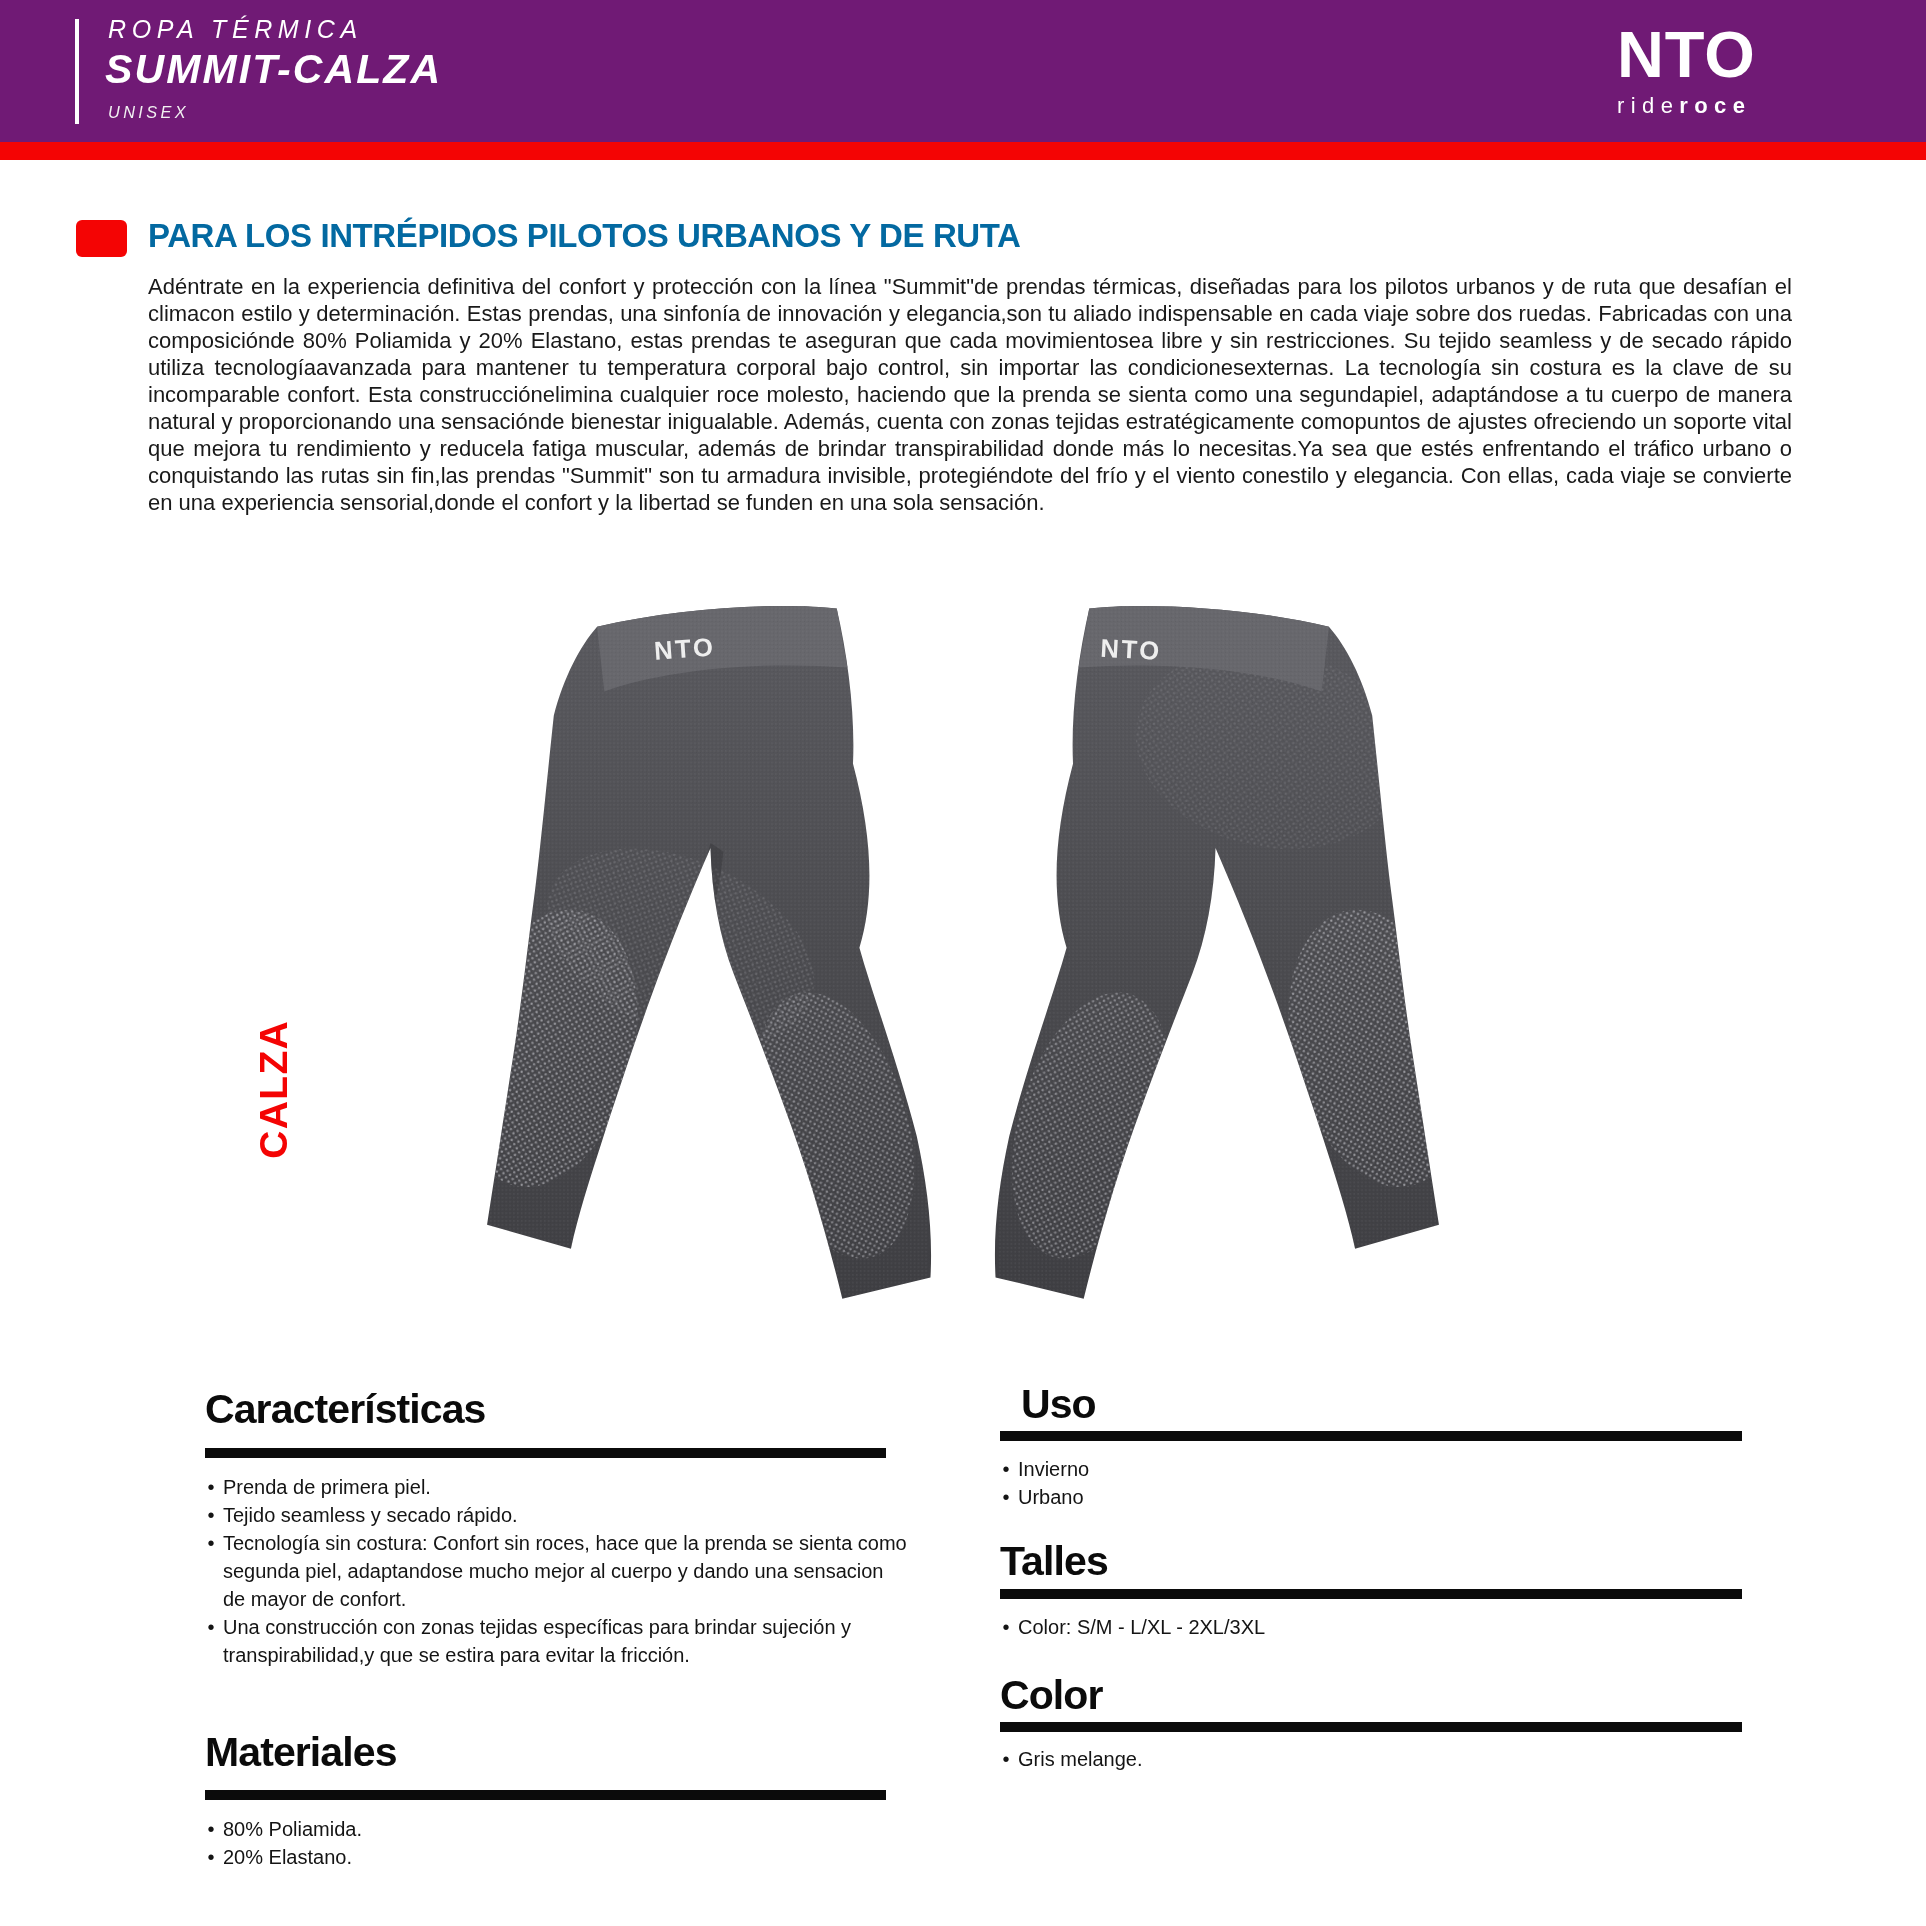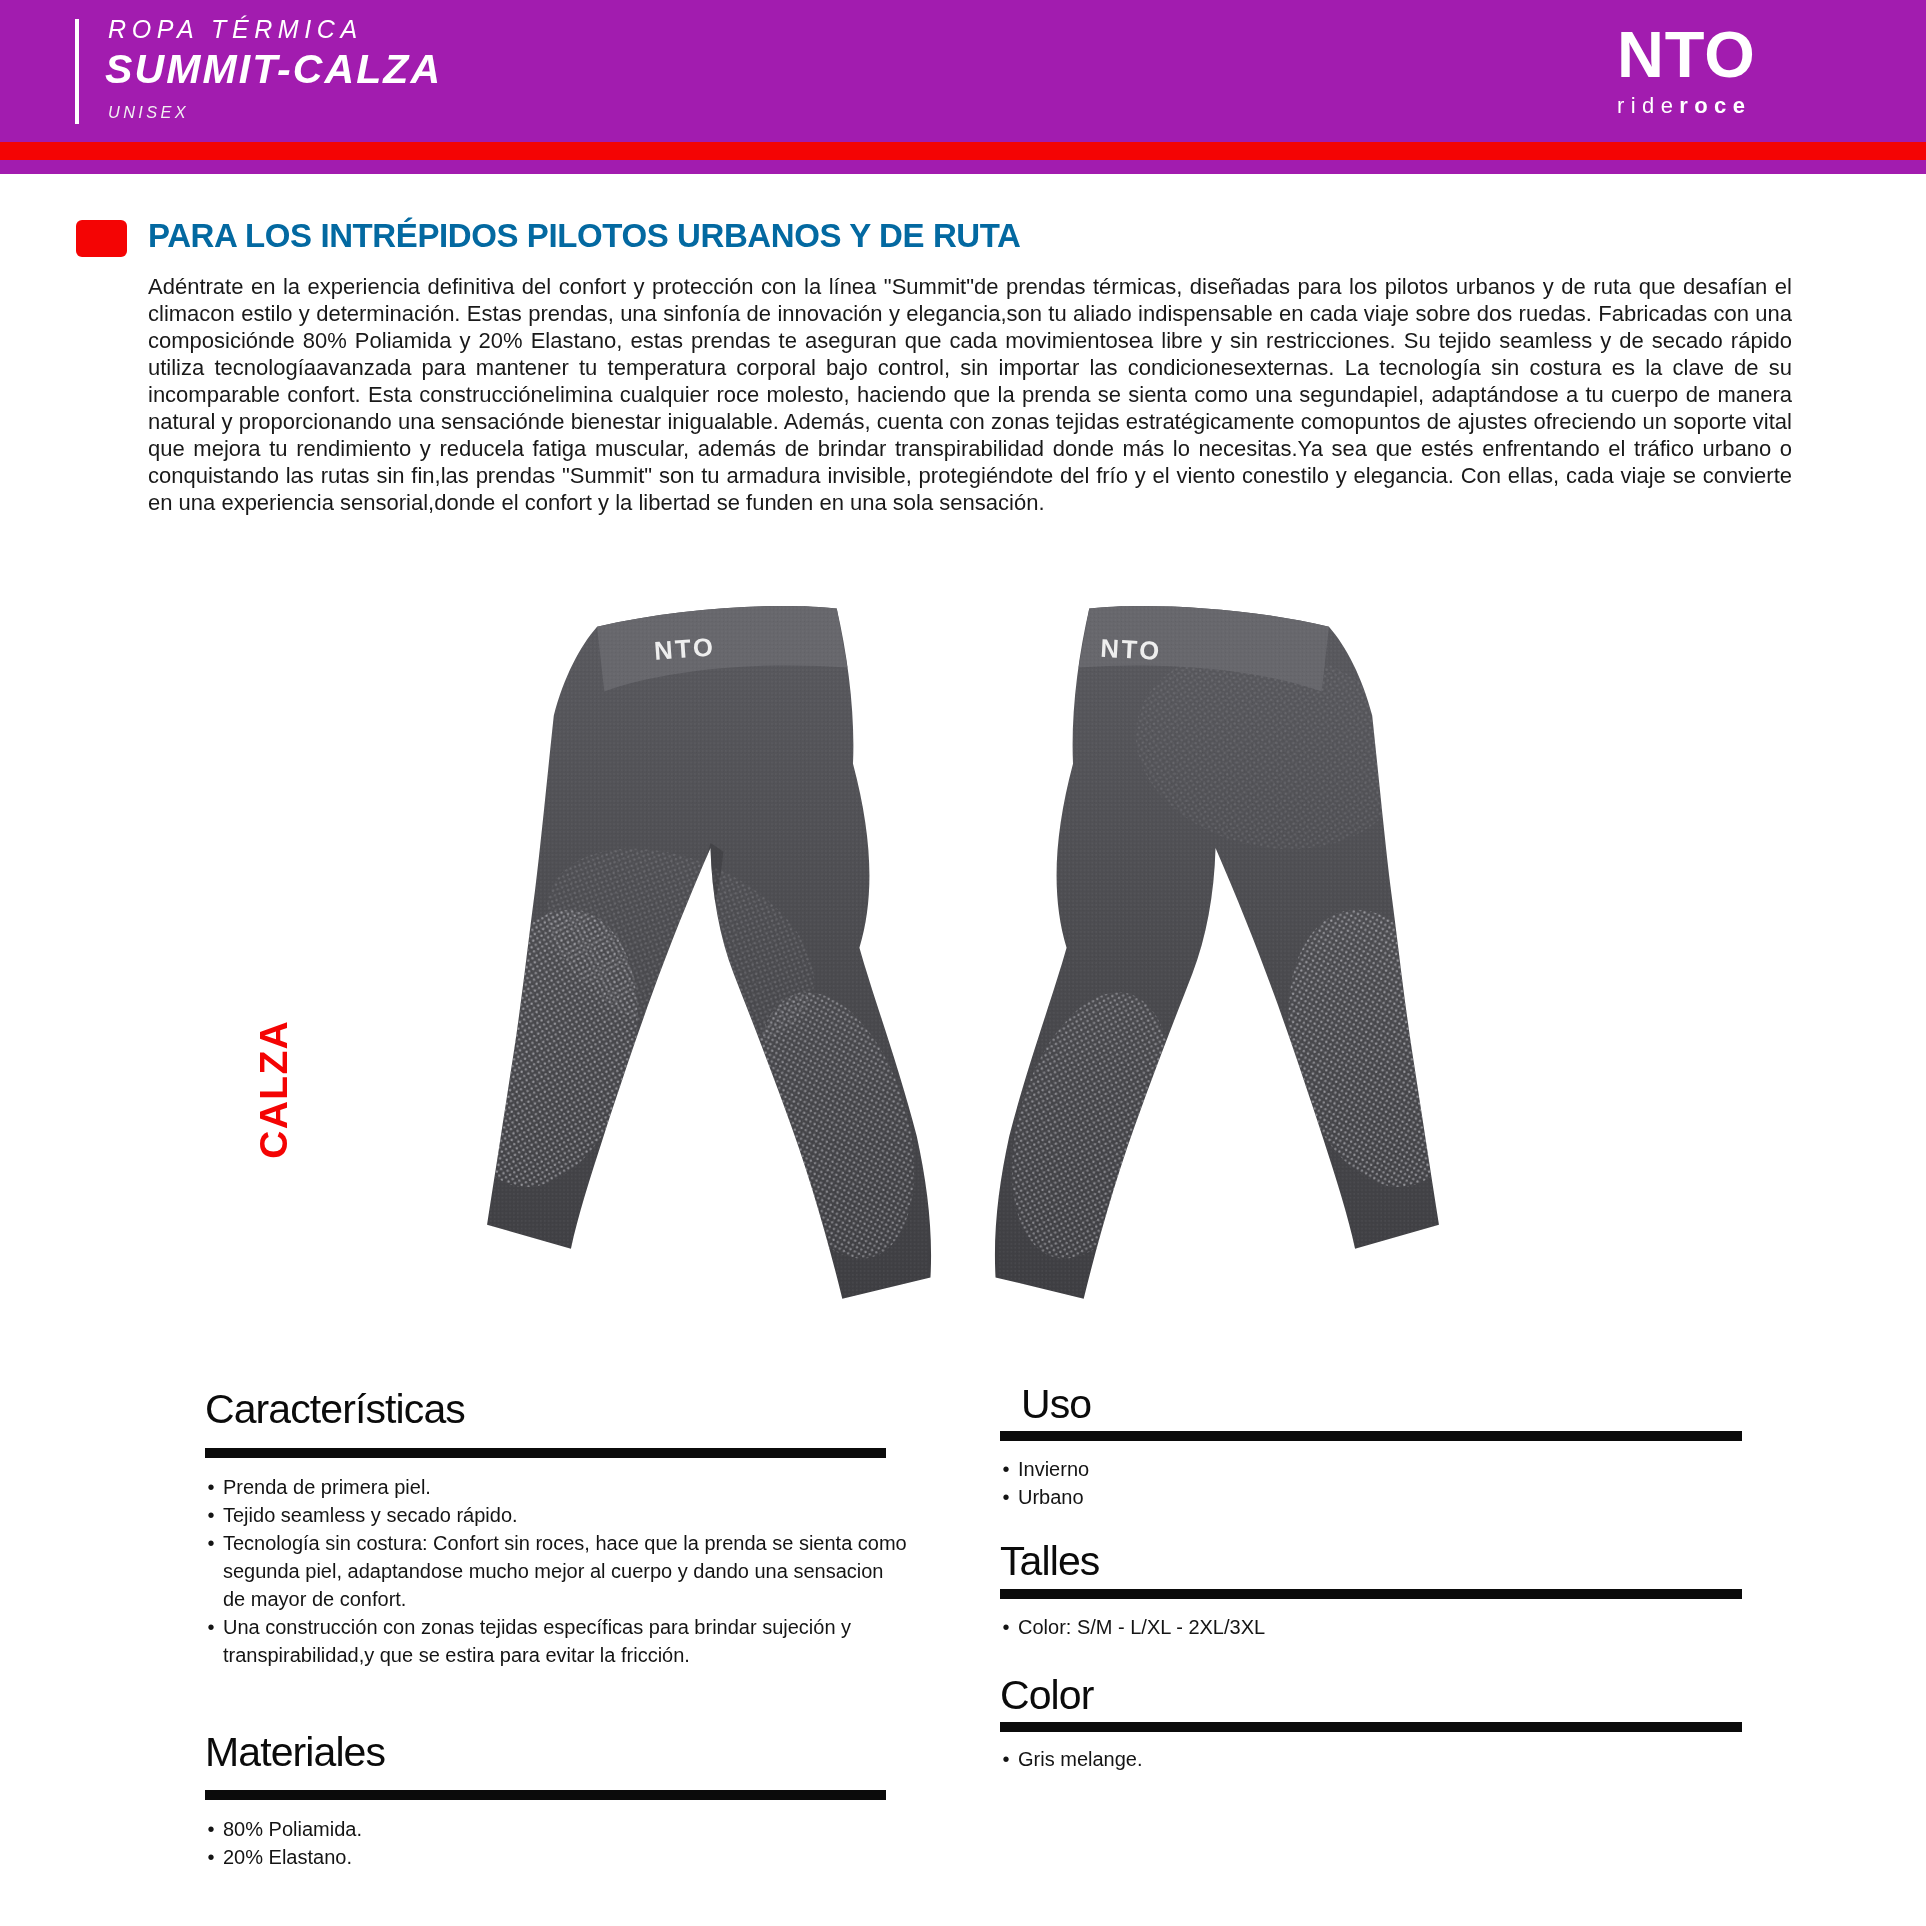--- a/index.html
+++ b/index.html
@@ -1,21 +1,21 @@
 <!DOCTYPE html>
 <html style="font-size:6.8px"><head>
 <meta charset="utf-8">
 <style>
   html,body{margin:0;padding:0;}
   body{
     width:1926px;height:1926px;position:relative;background:#ffffff;
     font-family:"Liberation Sans", sans-serif;color:#161616;overflow:hidden;
   }
   
-  .header{position:absolute;left:0;top:0;width:1926px;height:174px;background:#a21caf;}
+  .header{position:absolute;left:0;top:0;width:1926px;height:142px;background:#701a75;}
   .header-vline{position:absolute;left:75px;top:19px;width:3.9px;height:105px;background:#ffffff;}
   .h-category{position:absolute;left:108px;top:14.6px;font-size:25px;font-style:italic;
     letter-spacing:5.6px;color:#ffffff;font-weight:400;white-space:nowrap;}
   .h-product{position:absolute;left:105px;top:46px;font-size:41px;font-style:italic;
     font-weight:700;letter-spacing:2.1px;color:#ffffff;white-space:nowrap;}
   .h-gender{position:absolute;left:108px;top:103px;font-size:16.3px;font-style:italic;
     letter-spacing:3.4px;color:#f2f2f2;font-weight:400;white-space:nowrap;}
   .brand{position:absolute;left:1617px;top:22px;width:148px;text-align:left;color:#ffffff;}
   .brand-name{font-size:65px;font-weight:700;letter-spacing:0.9px;line-height:1;display:block;}
   .brand-tag{display:block;margin-top:6px;font-size:22px;letter-spacing:6.4px;white-space:nowrap;}
@@ -27,21 +27,21 @@
     background:#f40404;border-radius:6px;}
   .intro-heading{position:absolute;left:148px;top:217px;font-size:33px;font-weight:800;
     letter-spacing:-0.4px;color:#0369a1;white-space:nowrap;}
   .intro-body{position:absolute;left:148px;top:273px;width:1644px;font-size:22px;
     line-height:27px;text-align:justify;color:#191919;font-weight:400;}
   
   .side-label{position:absolute;left:252px;top:1020px;writing-mode:vertical-rl;
     transform:rotate(180deg);font-size:39px;font-weight:700;letter-spacing:1.3px;color:#f40404;}
   .product-svg{position:absolute;left:355px;top:569px;}
   
-  .sec-title{position:absolute;font-size:41px;font-weight:400;letter-spacing:-0.9px;color:#0b0b0b;white-space:nowrap;text-align:right;}
+  .sec-title{position:absolute;font-size:41px;font-weight:700;letter-spacing:-0.9px;color:#0b0b0b;white-space:nowrap;text-align:right;}
   .bar{position:absolute;height:10.3px;background:#0b0b0b;}
   .blist{position:absolute;font-size:20px;line-height:28px;color:#141414;}
   .blist .bitem{position:relative;padding-left:18px;}
   .blist .bitem::before{content:"\2022";position:absolute;left:2.6px;top:0;font-size:20px;color:#141414;}
   .col-l{left:205px;}
   .w-l{width:681px;}
   .col-r{left:1000px;}
   .w-r{width:742px;}
   .t-caract{top:1386px;}
   .bar-caract{top:1448px;}

